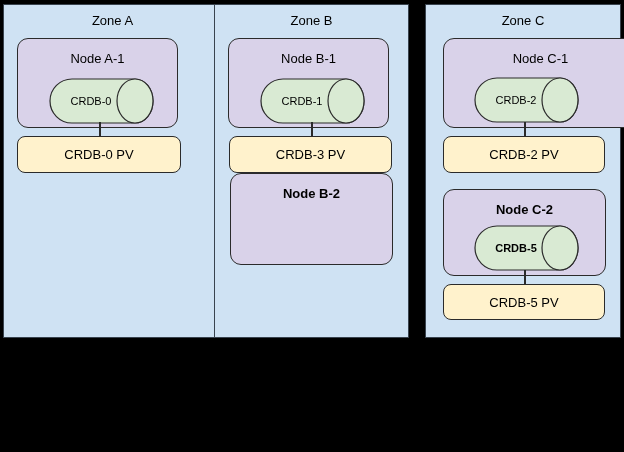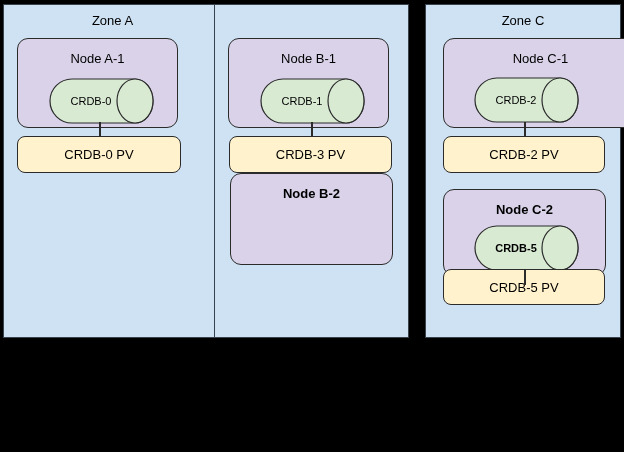--- a/index.html
+++ b/index.html
@@ -71,20 +71,21 @@
     </div>
 
     <div class="connector" style="left:95px;top:117px;height:15px;"></div>
 
     <div class="pv" style="left:13px;top:131px;width:164px;">
       <span>CRDB-0 PV</span>
     </div>
   </div>
 
   <div class="zone" style="left:214px;width:195px;">
+    <div class="zone-label">Zone B</div>
 
     <div class="node" style="left:13px;top:33px;width:161px;height:90px;">
       <div class="node-label">Node B-1</div>
       <svg class="cyl" style="left:31px;top:39px;" width="106" height="46" viewBox="0 0 106 46">
         <path class="cyl-body" d="M 23 1 L 86 1 A 18 22 0 0 1 86 45 L 23 45 A 22 22 0 0 1 23 1 Z"></path>
         <ellipse class="cyl-cap" cx="86" cy="23" rx="18" ry="22"></ellipse>
         <text class="cyl-text" x="42" y="23">CRDB-1</text>
       </svg>
     </div>
 
@@ -121,18 +122,18 @@
       <div class="node-label">Node C-2</div>
       <svg class="cyl" style="left:30px;top:35px;" width="106" height="46" viewBox="0 0 106 46">
         <path class="cyl-body" d="M 23 1 L 86 1 A 18 22 0 0 1 86 45 L 23 45 A 22 22 0 0 1 23 1 Z"></path>
         <ellipse class="cyl-cap" cx="86" cy="23" rx="18" ry="22"></ellipse>
         <text class="cyl-text" x="42" y="23">CRDB-5</text>
       </svg>
     </div>
 
     <div class="connector" style="left:98px;top:265px;height:15px;"></div>
 
-    <div class="pv" style="left:17px;top:264px;width:162px;height:36px;">
+    <div class="pv" style="left:17px;top:279px;width:162px;height:36px;">
       <span>CRDB-5 PV</span>
     </div>
   </div>
 
 </div>
 
 </body></html>

